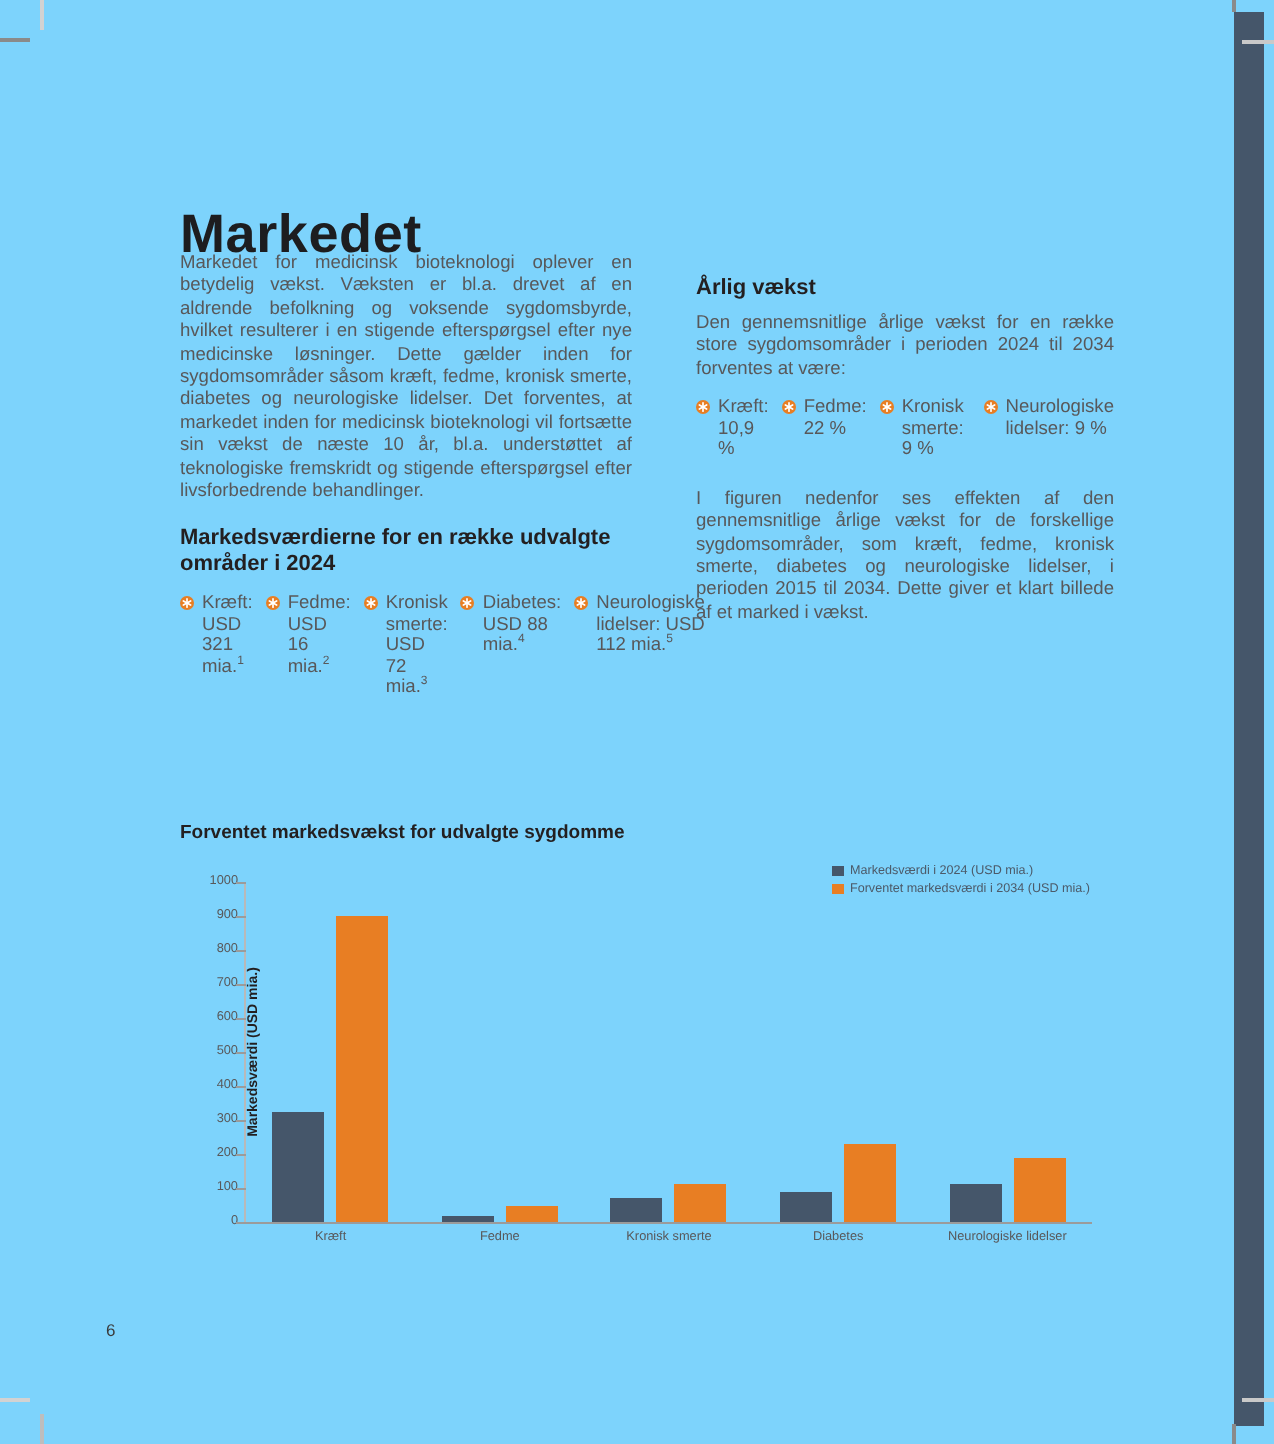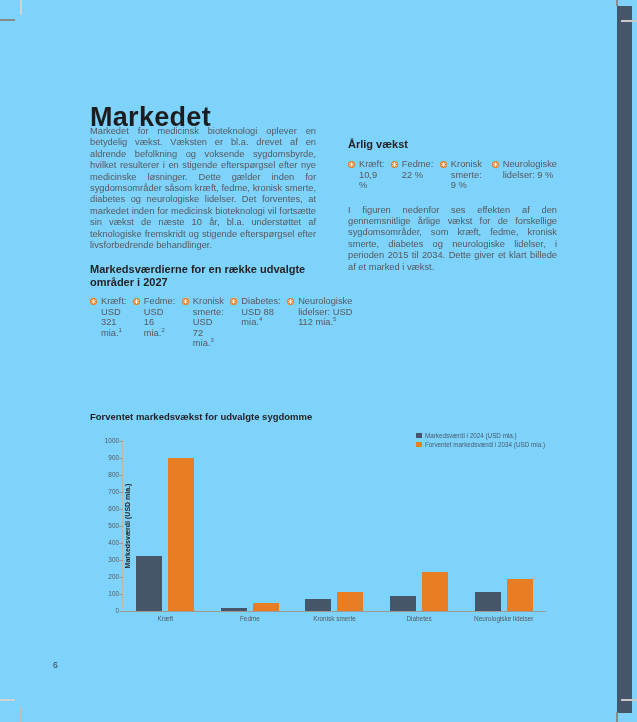--- a/index.html
+++ b/index.html
@@ -63,21 +63,21 @@
   <div class="mark" style="left:621px;top:699px;width:16px;height:2px;background:#c9c9c9;"></div>
   <div class="mark" style="left:616px;top:712px;width:2px;height:10px;background:#8a8a8a;"></div>
 
   <div class="edge-bar"></div>
 
   <h1 class="page-title">Markedet</h1>
 
   <div class="columns">
     <div class="col">
       <p class="body-text">Markedet for medicinsk bioteknologi oplever en betydelig vækst. Væksten er bl.a. drevet af en aldrende befolkning og voksende sygdomsbyrde, hvilket resulterer i en stigende efterspørgsel efter nye medicinske løsninger. Dette gælder inden for sygdomsområder såsom kræft, fedme, kronisk smerte, diabetes og neurologiske lidelser. Det forventes, at markedet inden for medicinsk bioteknologi vil fortsætte sin vækst de næste 10 år, bl.a. understøttet af teknologiske fremskridt og stigende efterspørgsel efter livsforbedrende behandlinger.</p>
-      <h2 class="subhead">Markedsværdierne for en række udvalgte områder i 2027</h2>
+      <h2 class="subhead">Markedsværdierne for en række udvalgte områder i 2024</h2>
       <div class="bullets" id="left-bullets">
           <div class="bullet">
             <span class="b-icon"><svg viewBox="0 0 10 10" width="7" height="7">
                 <circle cx="5" cy="5" r="5" fill="#e87e23"></circle>
                 <g stroke="#ffffff" stroke-width="1.2" stroke-linecap="round">
                   <line x1="5" y1="2" x2="5" y2="8"></line>
                   <line x1="2.4" y1="3.5" x2="7.6" y2="6.5"></line>
                   <line x1="2.4" y1="6.5" x2="7.6" y2="3.5"></line>
                 </g>
               </svg></span>
@@ -124,20 +124,21 @@
                   <line x1="2.4" y1="3.5" x2="7.6" y2="6.5"></line>
                   <line x1="2.4" y1="6.5" x2="7.6" y2="3.5"></line>
                 </g>
               </svg></span>
             <span class="b-text">Neurologiske lidelser: USD 112 mia.<sup>5</sup></span>
           </div>
         </div>
     </div>
     <div class="col">
       <h2 class="subhead first">Årlig vækst</h2>
+      <p class="body-text">Den gennemsnitlige årlige vækst for en række store sygdomsområder i perioden 2024 til 2034 forventes at være:</p>
       <div class="bullets" id="right-bullets" style="margin-top:8px;">
           <div class="bullet">
             <span class="b-icon"><svg viewBox="0 0 10 10" width="7" height="7">
                 <circle cx="5" cy="5" r="5" fill="#e87e23"></circle>
                 <g stroke="#ffffff" stroke-width="1.2" stroke-linecap="round">
                   <line x1="5" y1="2" x2="5" y2="8"></line>
                   <line x1="2.4" y1="3.5" x2="7.6" y2="6.5"></line>
                   <line x1="2.4" y1="6.5" x2="7.6" y2="3.5"></line>
                 </g>
               </svg></span>

